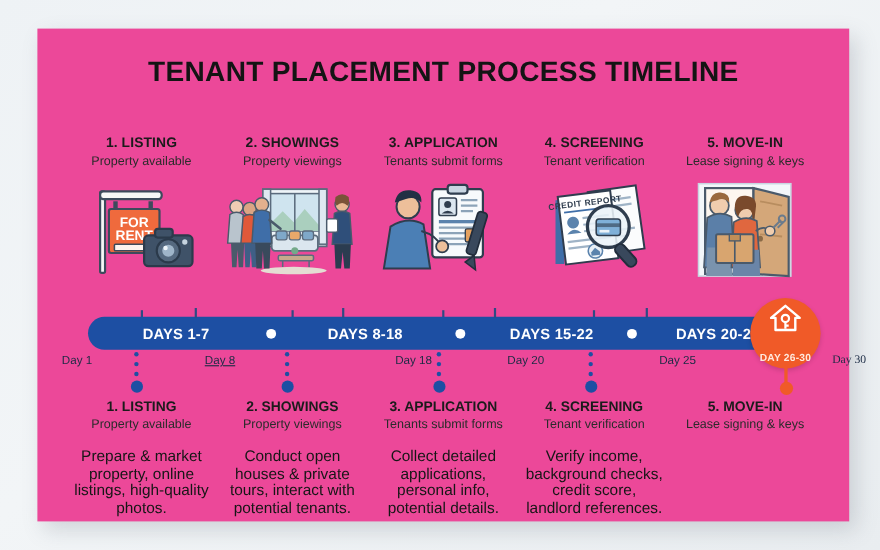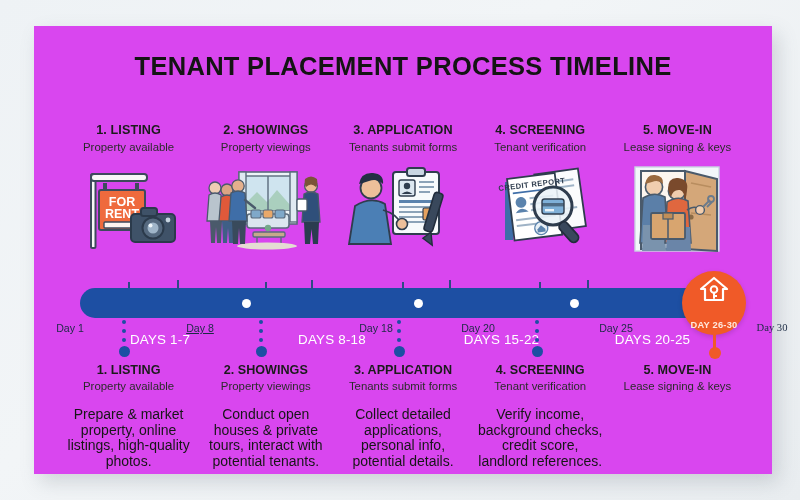--- a/index.html
+++ b/index.html
@@ -9,21 +9,21 @@
     background: linear-gradient(140deg, #eef2f5 0%, #f2f5f7 40%, #e9edf0 100%);
     overflow: hidden;
   }
   #stage { position: relative; width: 800px; height: 500px; }
 
   
   .card {
     position: absolute;
     left: 34px; top: 26px;
     width: 738px; height: 448px;
-    background: #d946ef;
+    background: #ec4899;
     box-shadow: 6px 8px 18px rgba(90,100,115,0.22);
   }
 
   
   .title {
     position: absolute; left: 0; top: 26px; width: 100%;
     text-align: center;
     font-size: 25.5px;
     font-weight: bold;
     letter-spacing: 0.3px;
@@ -54,21 +54,21 @@
   
   .bar-wrap { position: absolute; left: 46px; top: 262px; width: 660px; height: 30px; }
   .bar {
     position: absolute; inset: 0;
     background: #1d4fa3;
     border-radius: 15px;
   }
   .bar-seg {
     position: absolute; top: 0; height: 30px;
     display: flex; align-items: center; justify-content: center;
-    color: #ffffff; font-size: 13.4px; font-weight: normal; letter-spacing: 0.2px; margin-top: 36px;
+    color: #ffffff; font-size: 13.4px; font-weight: bold; letter-spacing: 0.2px;
   }
   .bar-dot {
     position: absolute; top: 11px; width: 9px; height: 9px; margin-left: -4.5px;
     background: #ffffff; border-radius: 50%;
   }
   .tick {
     position: absolute; top: -8px; width: 1.6px; height: 9px; margin-left: -0.8px;
     background: #2d4b84;
   }
 

